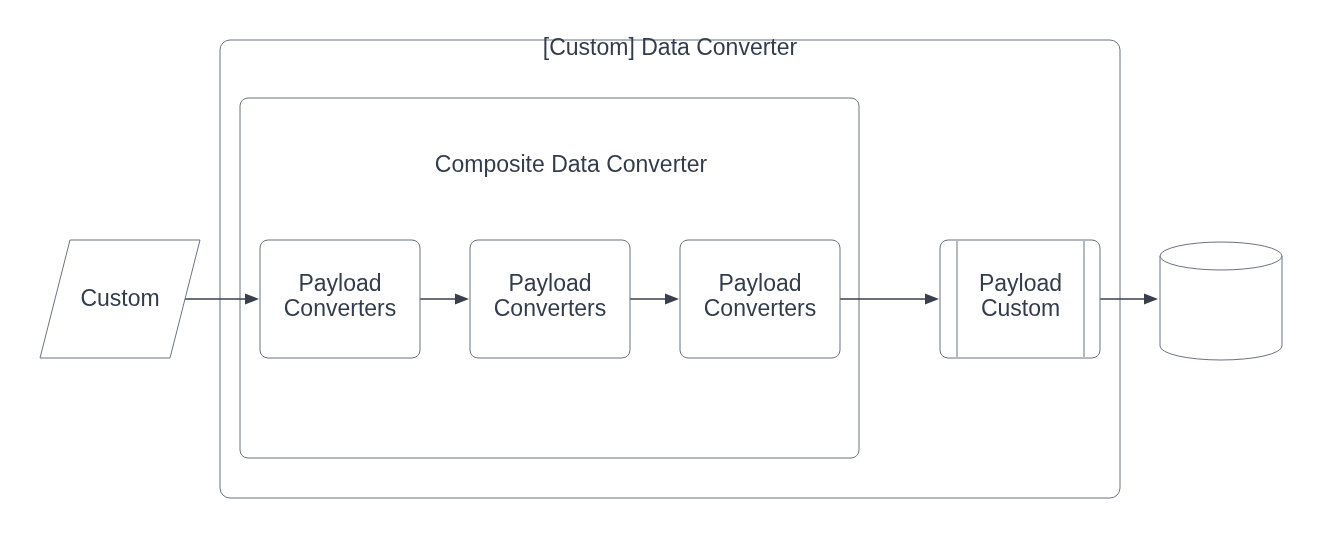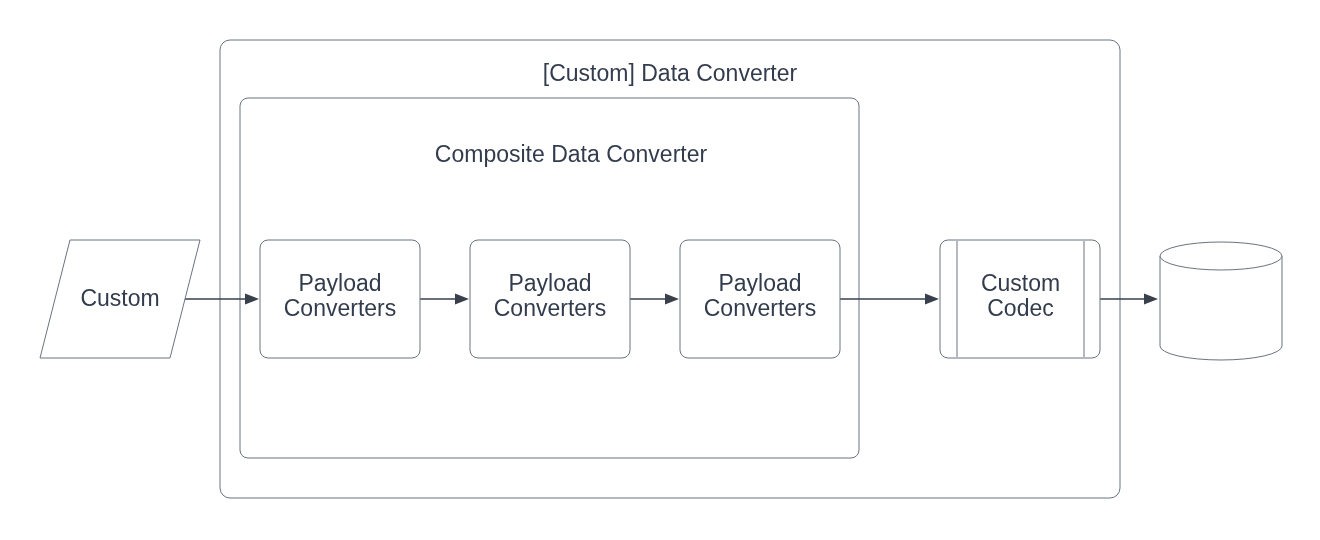--- a/index.html
+++ b/index.html
@@ -95,28 +95,28 @@
     <rect x="680" y="240" width="160" height="118" rx="8" ry="8" class="shape"></rect>
 
     <rect x="940" y="240" width="160" height="118" rx="8" ry="8" class="shape"></rect>
     <line x1="957" y1="241" x2="957" y2="357" class="divider"></line>
     <line x1="1084" y1="241" x2="1084" y2="357" class="divider"></line>
 
     <path d="M1160 256 L1160 346 A61 14 0 0 0 1282 346 L1282 256" class="shape"></path>
     <ellipse cx="1221" cy="256" rx="61" ry="14" class="shape"></ellipse>
   </svg>
 
-  <div class="label" style="left:220px; top:61px; width:900px;">[Custom] Data Converter</div>
+  <div class="label" style="left:220px; top:35px; width:900px;">[Custom] Data Converter</div>
 
-  <div class="label" style="left:240px; top:142px; width:619px;padding-left:43px;">Composite Data Converter</div>
+  <div class="label" style="left:240px; top:152px; width:619px;padding-left:43px;">Composite Data Converter</div>
 
   <div class="label" style="left:40px; top:286px; width:160px;">Custom</div>
 
   <div class="label" style="left:260px; top:271px; width:160px;">Payload Converters</div>
 
   <div class="label" style="left:470px; top:271px; width:160px;">Payload Converters</div>
 
   <div class="label" style="left:680px; top:271px; width:160px;">Payload Converters</div>
 
-  <div class="label" style="left:956px; top:271px; width:129px;">Custom Codec</div>
+  <div class="label" style="left:956px; top:271px; width:129px;">Payload Custom</div>
 
 
 </div>
 
 </body></html>

